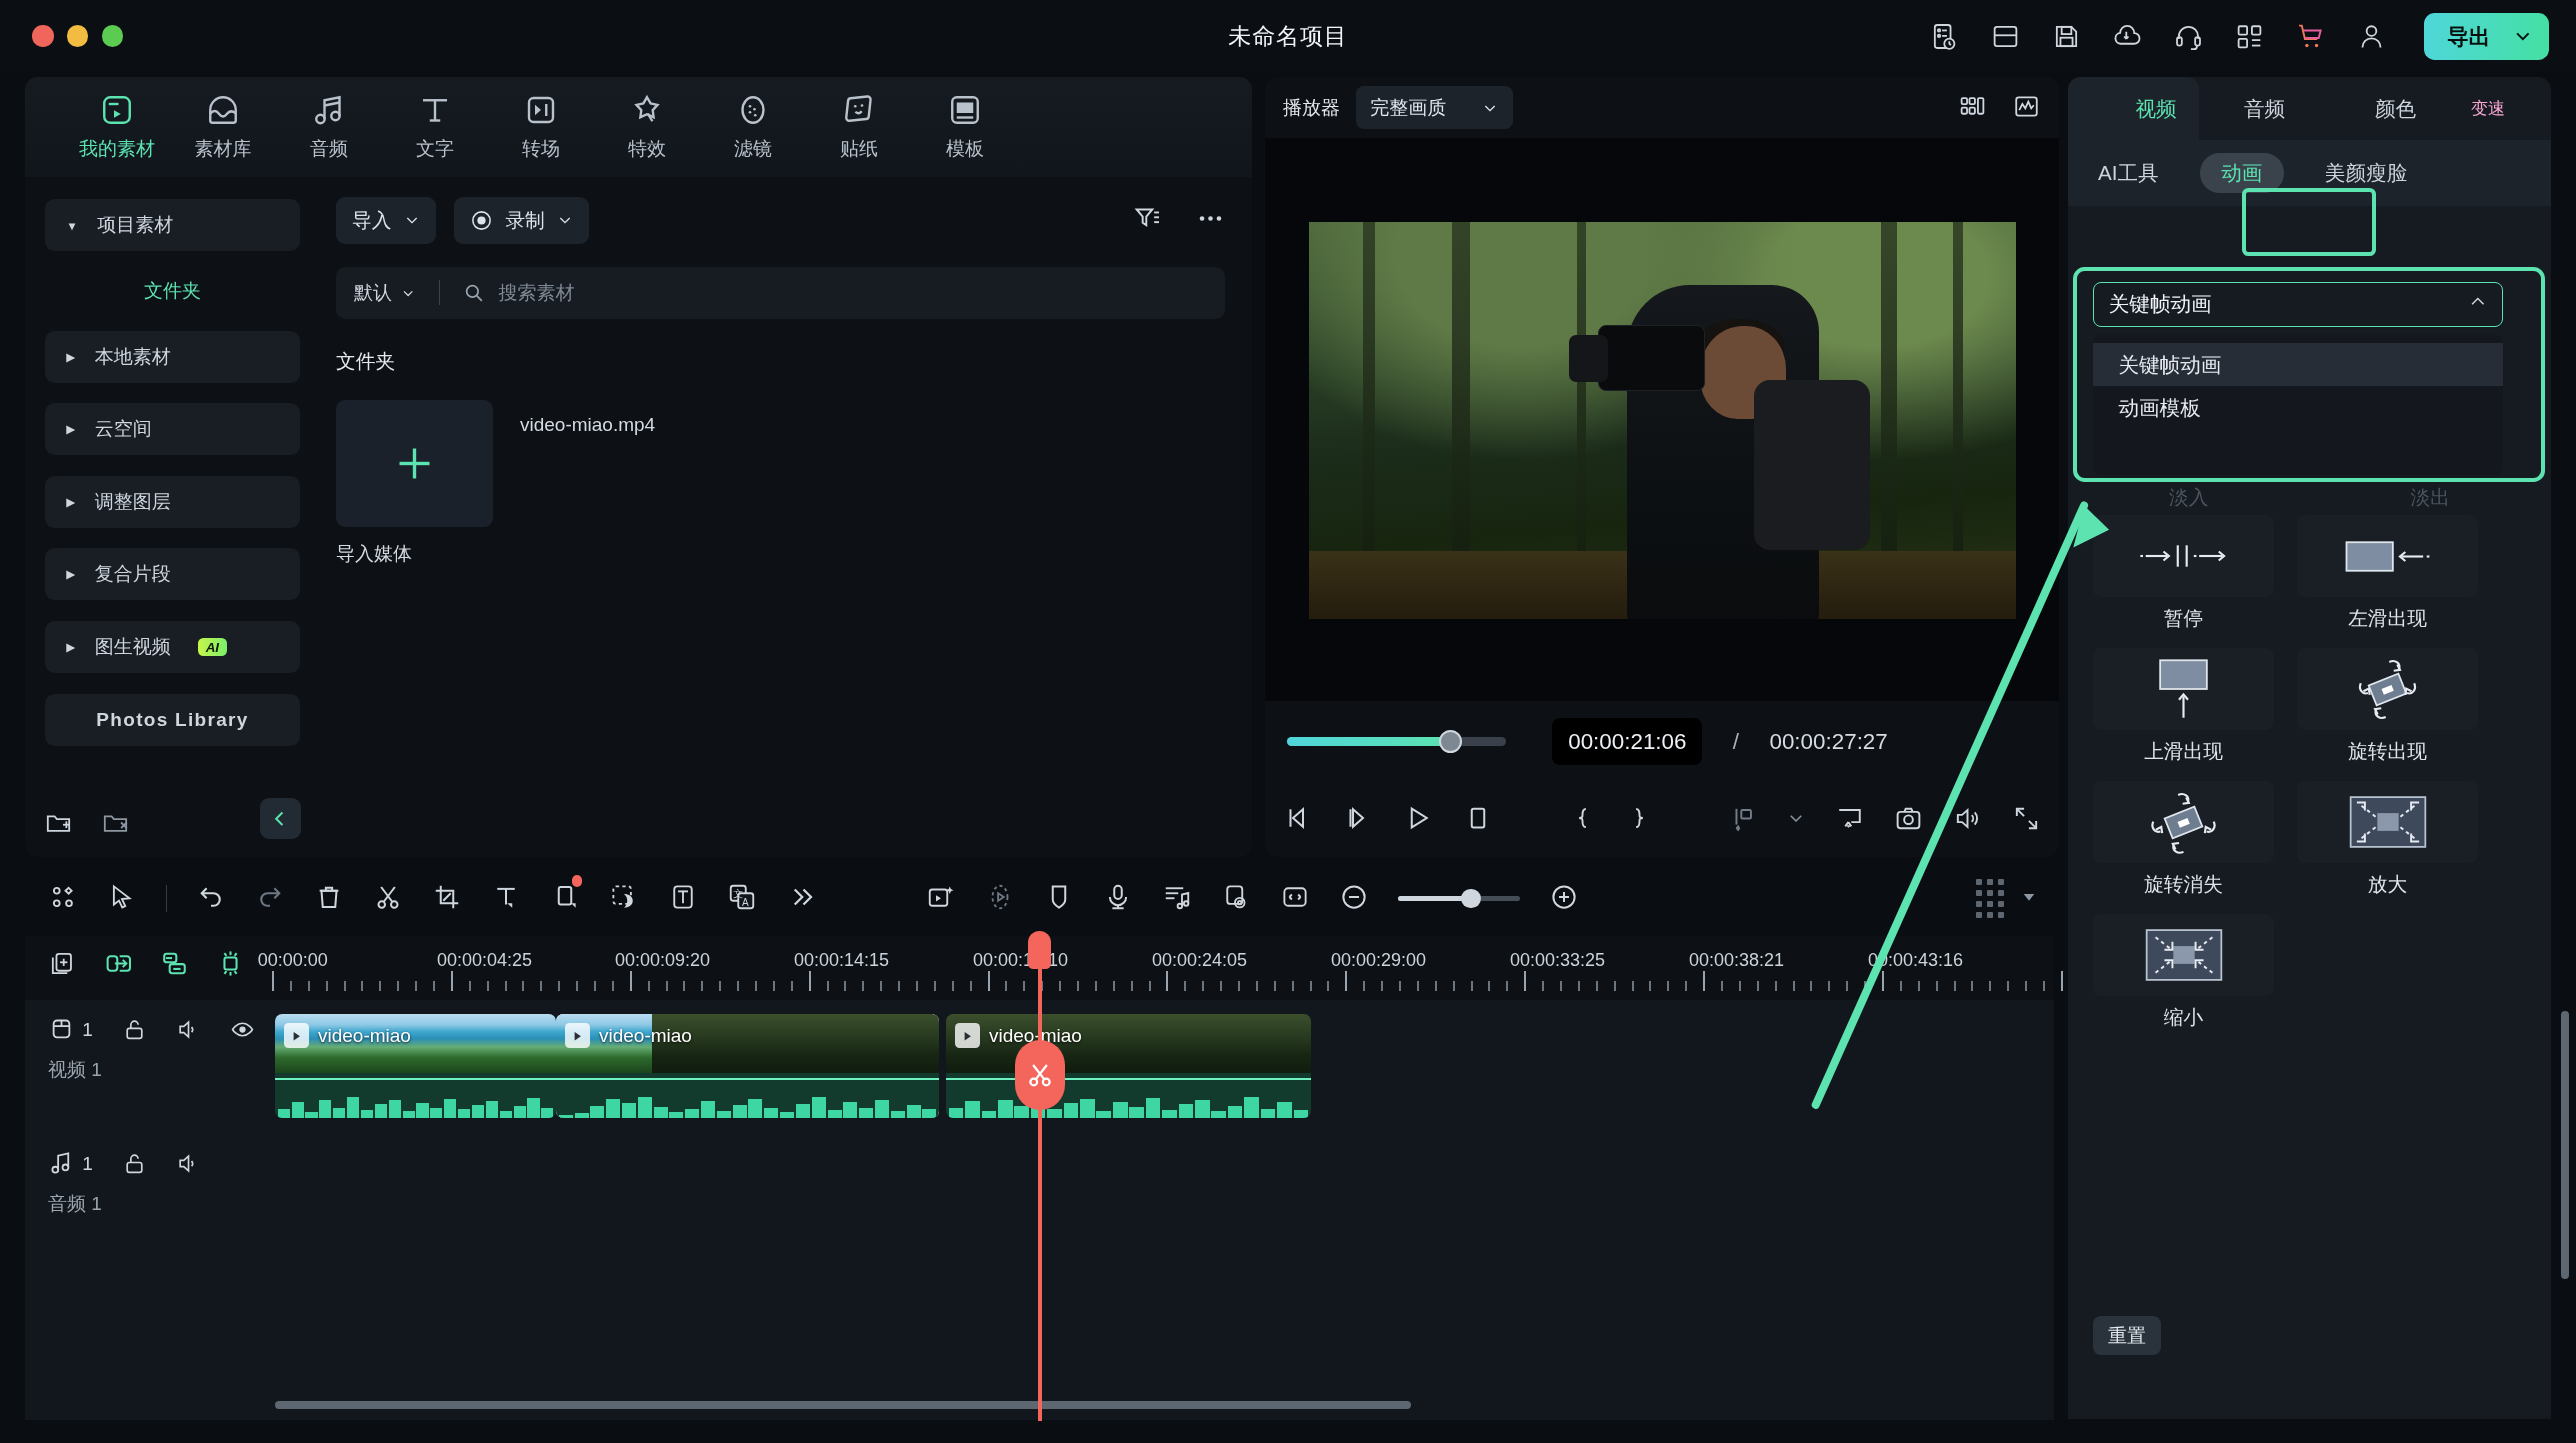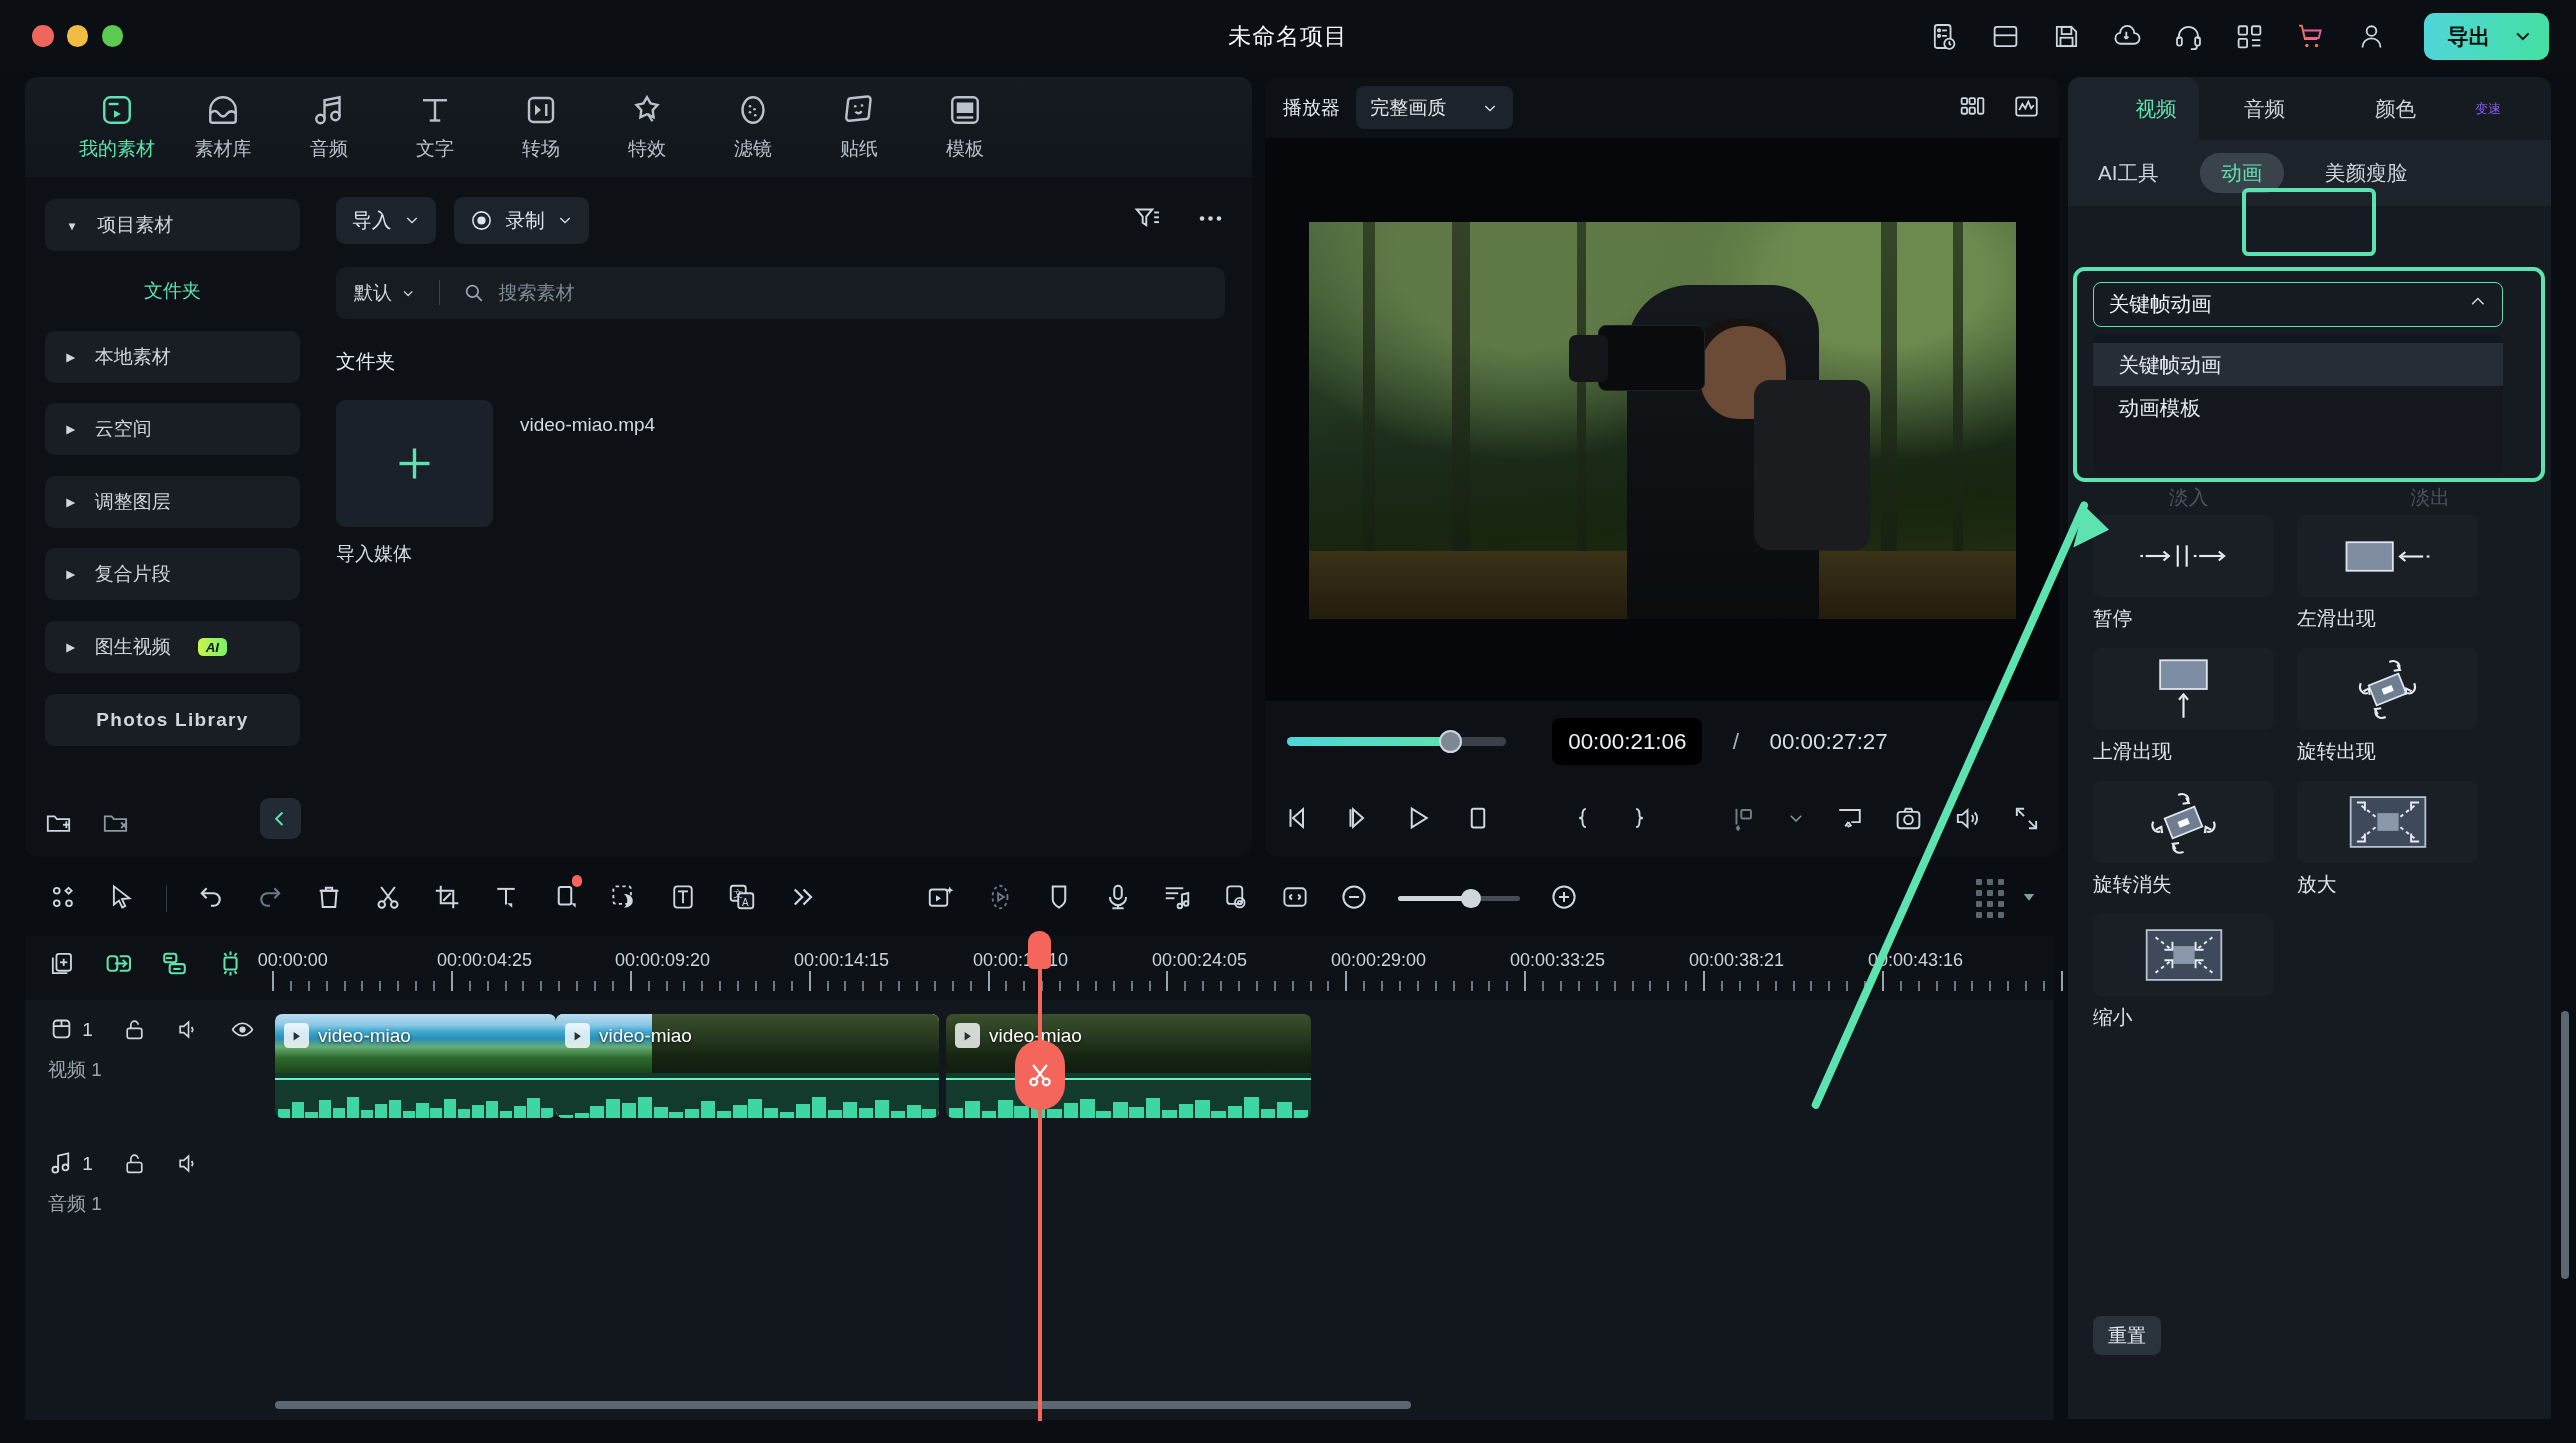--- a/index.html
+++ b/index.html
@@ -194,21 +194,21 @@
   .rightpanel {
     position: absolute; left: 2068px; top: 77px; width: 483px; height: 1342px;
     background: #161b22; border-radius: 12.5px 12.5px 0 0;
   }
   .rp-tabs { height: 63px; display: flex; align-items: stretch; }
   .rp-tab {
     width: 131px; display: flex; align-items: center; justify-content: center;
     font-size: 20.6px; color: #cdd4dc; cursor: pointer;
   }
   .rp-tab.active { color: #5ce3b0; background: #1d232b; border-radius: 12.5px 12.5px 0 0; padding-left: 45px; }
-  .rp-tab.cut { color: #8b5cf6; font-size: 13px; width: 54px; overflow: hidden; }
+  .rp-tab.cut { color: #f9a8d4; font-size: 17px; width: 54px; overflow: hidden; }
   .rp-subtabs {
     height: 66px; background: #1d232b; display: flex; align-items: center;
     padding-left: 30px; gap: 41px;
   }
   .rp-subtab { font-size: 20.6px; color: #cdd4dc; cursor: pointer; }
   .rp-subtab.sel {
     color: #5ce3b0; background: #3a424c; border-radius: 19.7px; padding: 6.3px 21.5px;
   }
   .hl-anim {
     position: absolute; left: 174px; top: 111px; width: 134px; height: 68px;
@@ -242,21 +242,21 @@
 
   .anim-grid {
     position: absolute; left: 25px; top: 438px; width: 435px;
     display: flex; flex-wrap: wrap; gap: 16px 23px;
   }
   .anim-cell { width: 181px; }
   .anim-box {
     width: 181px; height: 82px; background: #1a1f26; border-radius: 8px;
     display: flex; align-items: center; justify-content: center; cursor: pointer;
   }
-  .anim-label { margin-top: 8px; text-align: left; font-size: 19.7px; color: #dfe5eb; }
+  .anim-label { margin-top: 8px; text-align: center; font-size: 19.7px; color: #dfe5eb; }
   .reset-btn {
     position: absolute; left: 25px; bottom: 64px; width: 68px; height: 39px;
     border-radius: 8px; background: #2a323b; display: flex; align-items: center;
     justify-content: center; font-size: 19px; color: #e3e9ef; cursor: pointer;
   }
 
   
   .tl-toolbar {
     position: absolute; left: 25px; top: 869px; width: 2029px; height: 59px;
     display: flex; align-items: center; padding-left: 23px; gap: 29px;

